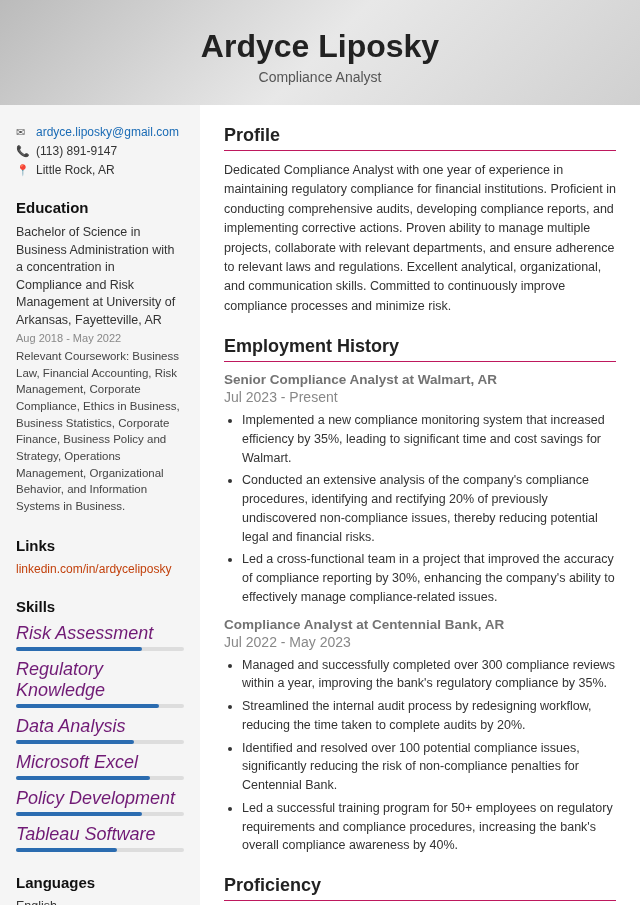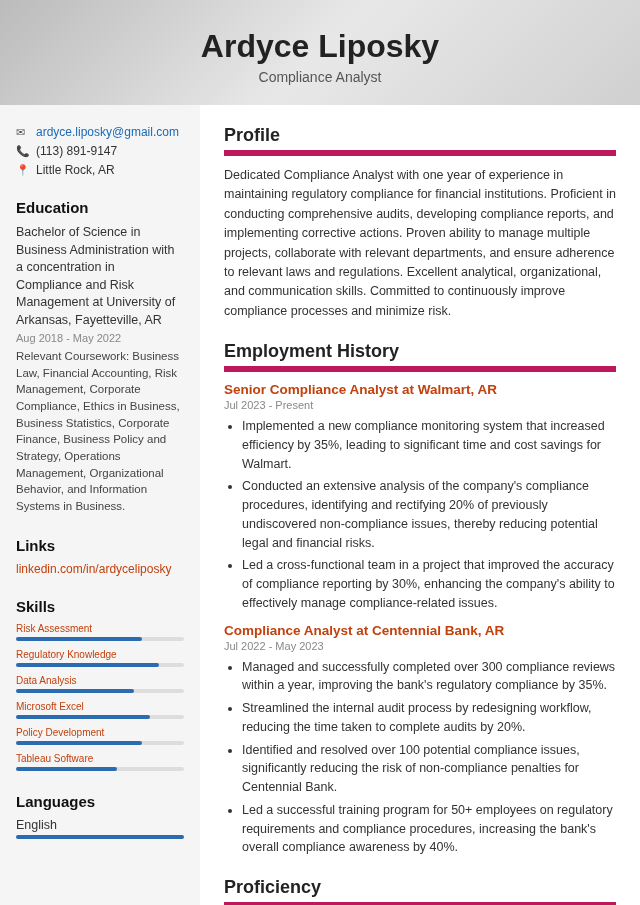--- a/index.html
+++ b/index.html
@@ -105,23 +105,24 @@
     .link-item a {
       color: #c2410c;
       font-size: 12px;
       text-decoration: none;
     }
 
     .skill-item {
       margin-bottom: 8px;
     }
     .skill-label {
-      font-size: 10px;
-      color: #c2410c;
+      font-size: 18px;
+      color: #701a75;
       margin-bottom: 3px;
+      font-style: italic;
     }
     .skill-bar-bg {
       width: 100%;
       height: 4px;
       background: #ddd;
       border-radius: 2px;
     }
     .skill-bar-fill {
       height: 4px;
       background: #2b6cb0;
@@ -143,38 +144,38 @@
       padding: 20px 24px;
       background: #fff;
     }
     .section {
       margin-bottom: 20px;
     }
     .section-title {
       font-size: 18px;
       font-weight: bold;
       color: #222;
-      border-bottom: 6px solid #be185d;
+      border-bottom: 1px solid #be185d;
       padding-bottom: 4px;
       margin-bottom: 10px;
     }
     .profile-text {
       font-size: 12.5px;
       color: #333;
       line-height: 1.55;
     }
 
     .job-title {
       font-size: 13.5px;
       font-weight: bold;
-      color: #c2410c;
+      color: #737373;
       margin-bottom: 2px;
     }
     .job-date {
-      font-size: 11px;
+      font-size: 14px;
       color: #888;
       margin-bottom: 6px;
     }
     .job-bullets {
       list-style: disc;
       padding-left: 18px;
       margin-bottom: 10px;
     }
     .job-bullets li {
       font-size: 12.5px;

